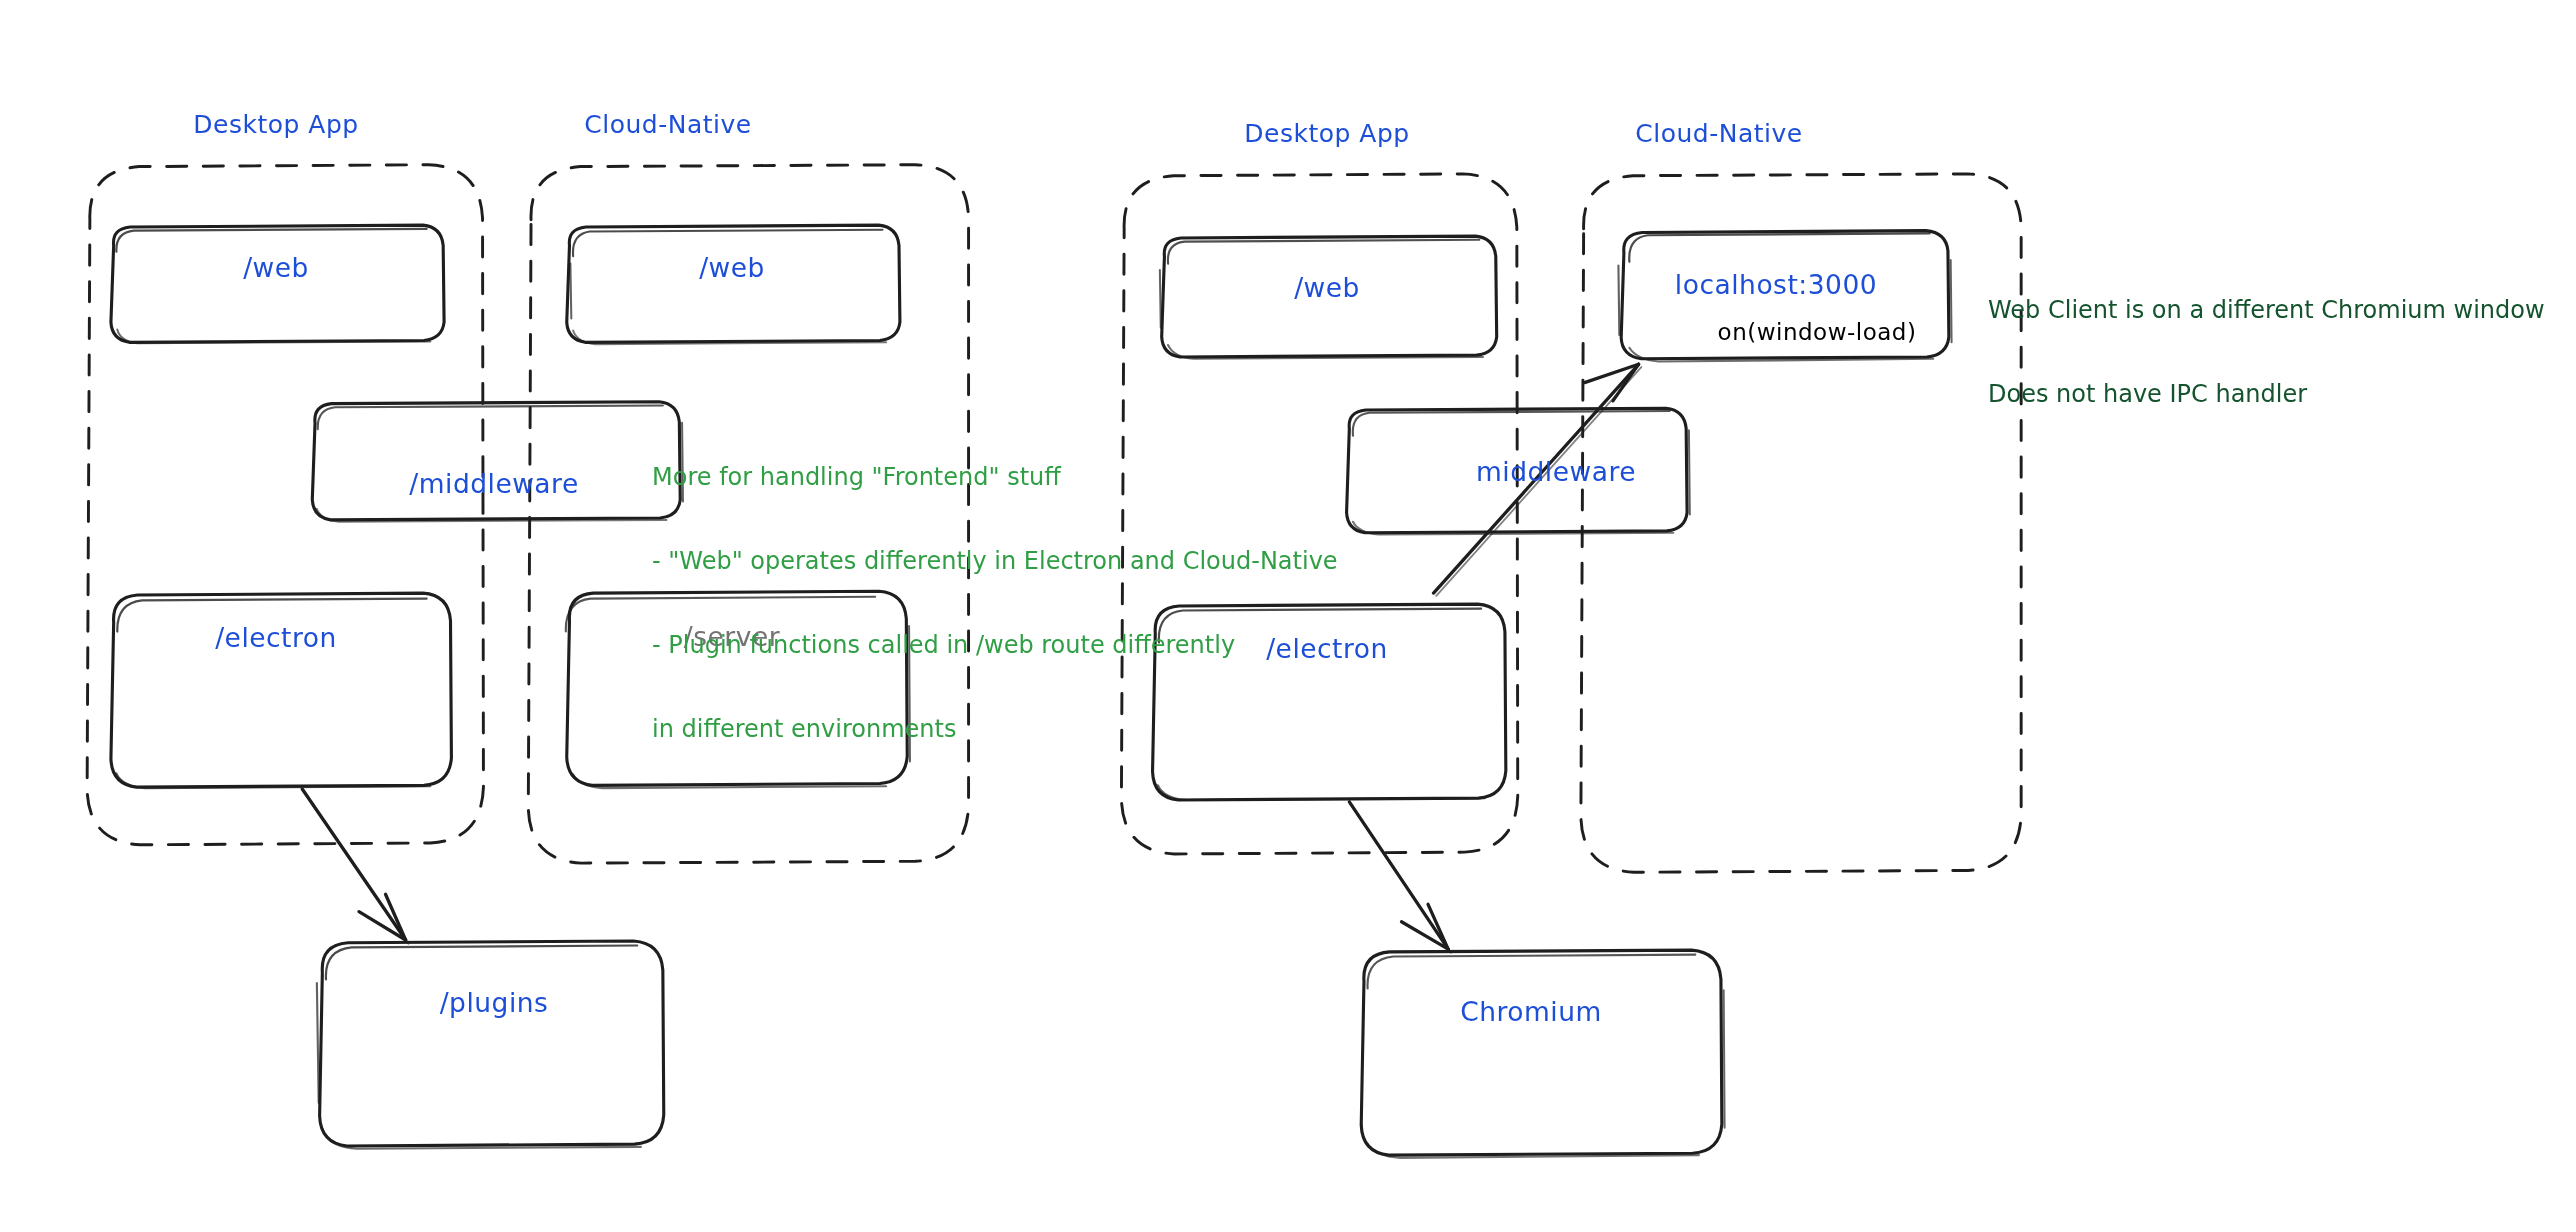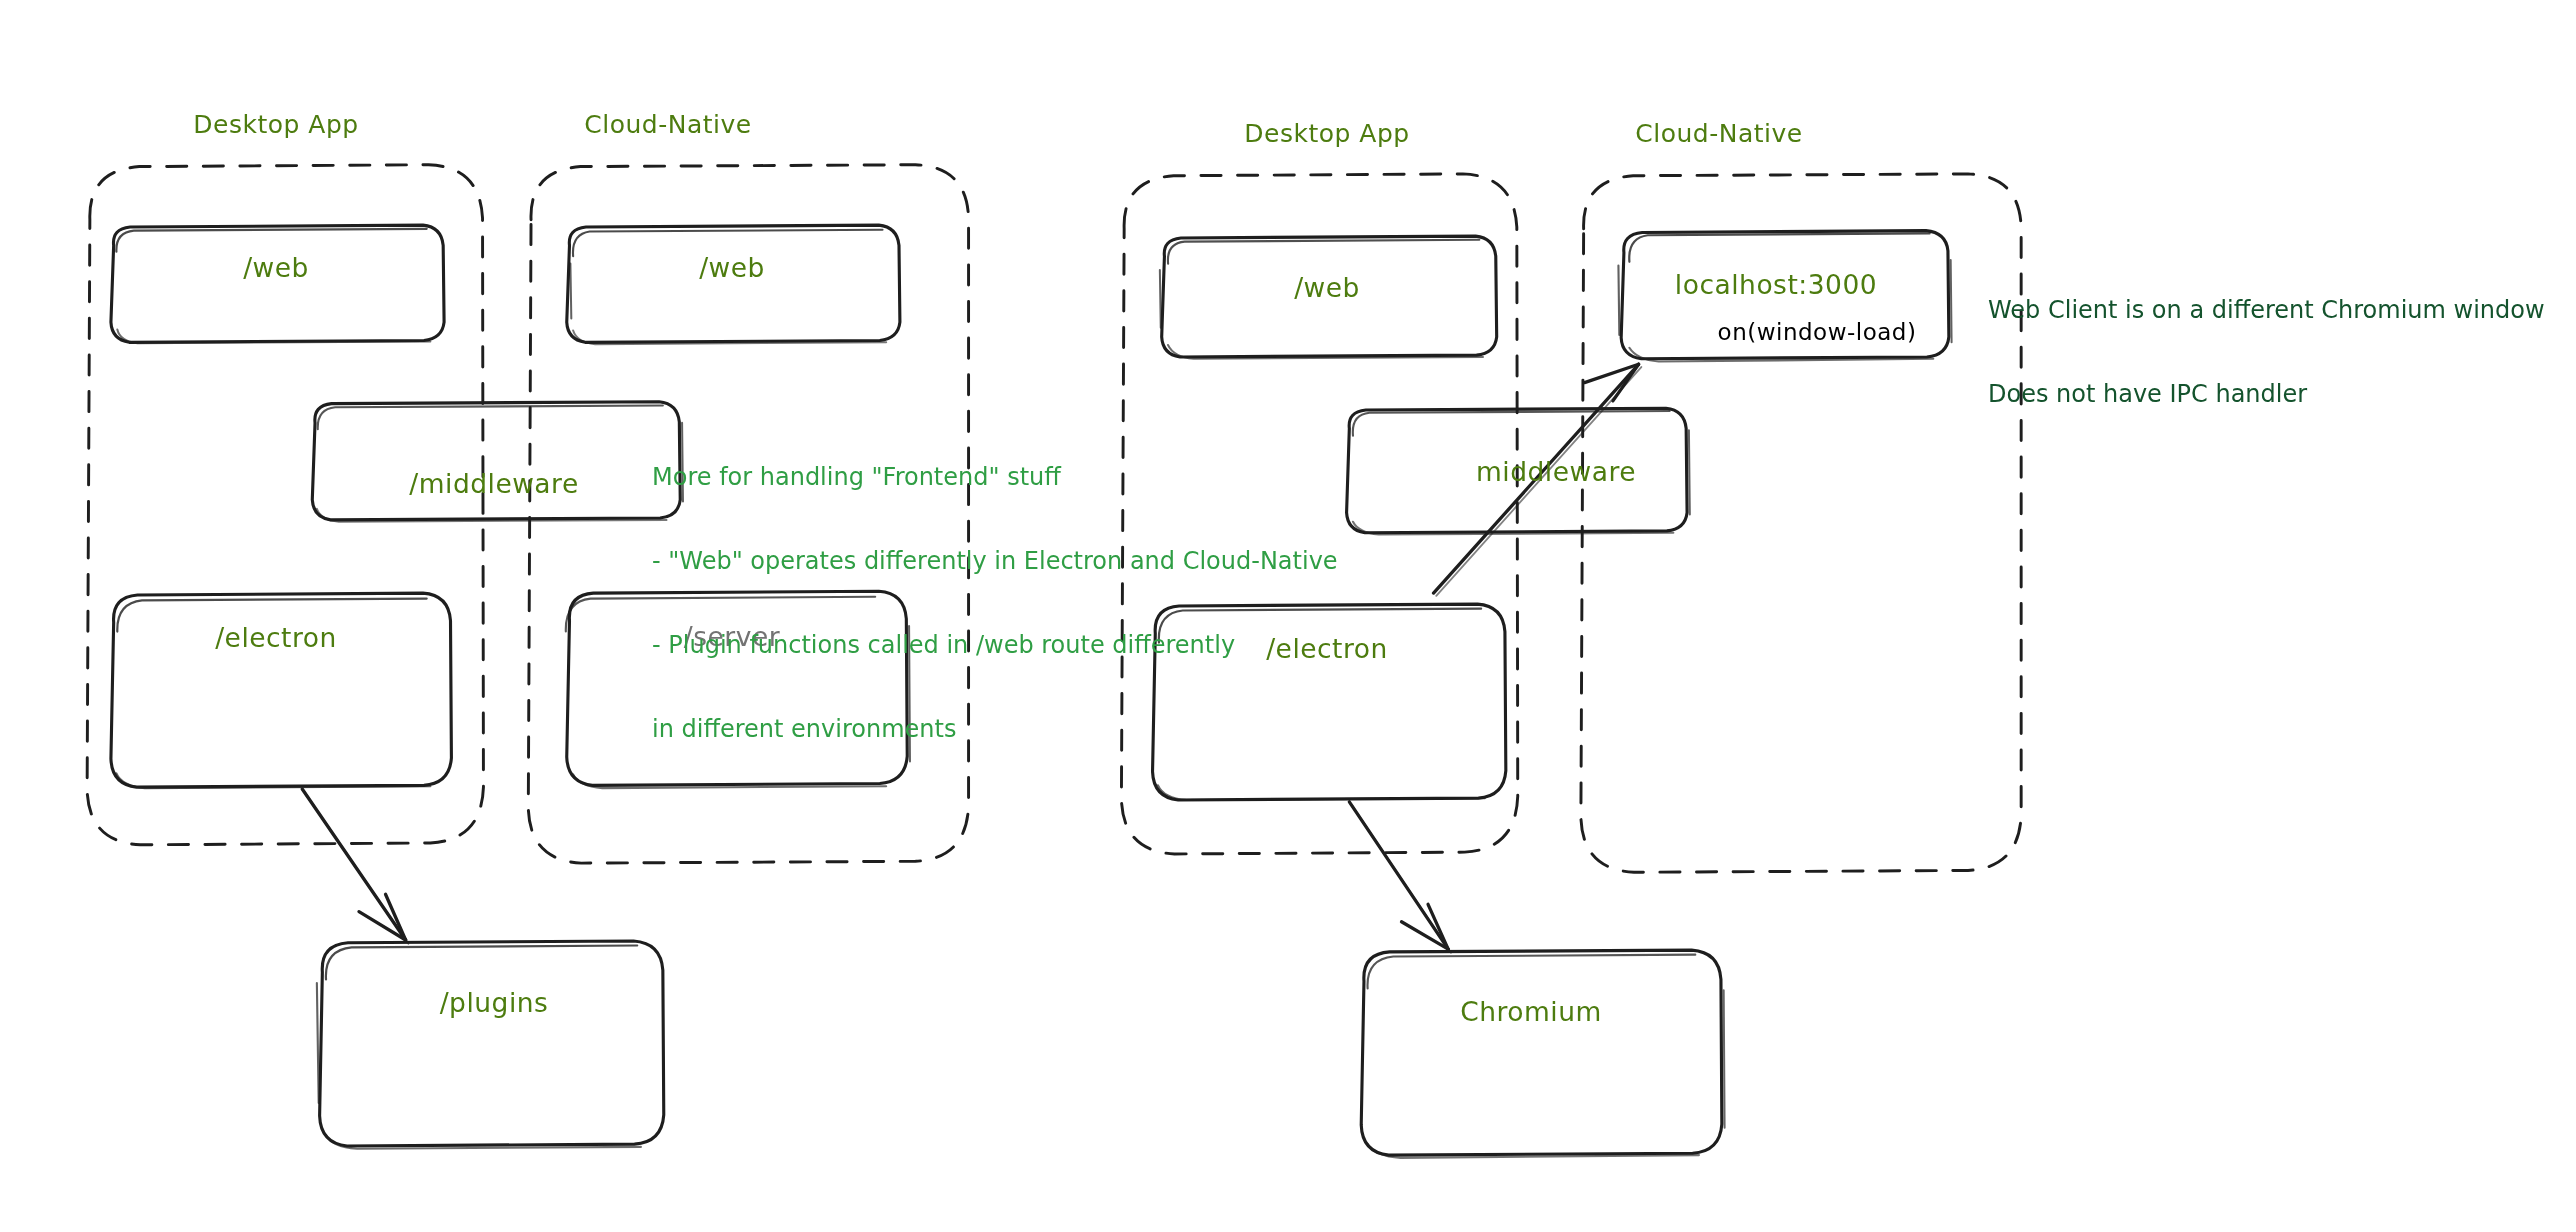--- a/index.html
+++ b/index.html
@@ -22,21 +22,21 @@
     position: absolute;
     left: 0; top: 0;
     width: 2576px;
     height: 1232px;
     pointer-events: none;
   }
   .txt {
     position: absolute;
     white-space: pre;
     font-family: "DejaVu Sans", sans-serif;
-    color: #4d7c0f;
+    color: #1d4ed8;
     letter-spacing: 0.5px;
   }
   .group-label {
     font-size: 25px;
     text-align: center;
     transform: translateX(-50%);
   }
   .node-label {
     font-size: 26.5px;
     text-align: center;

